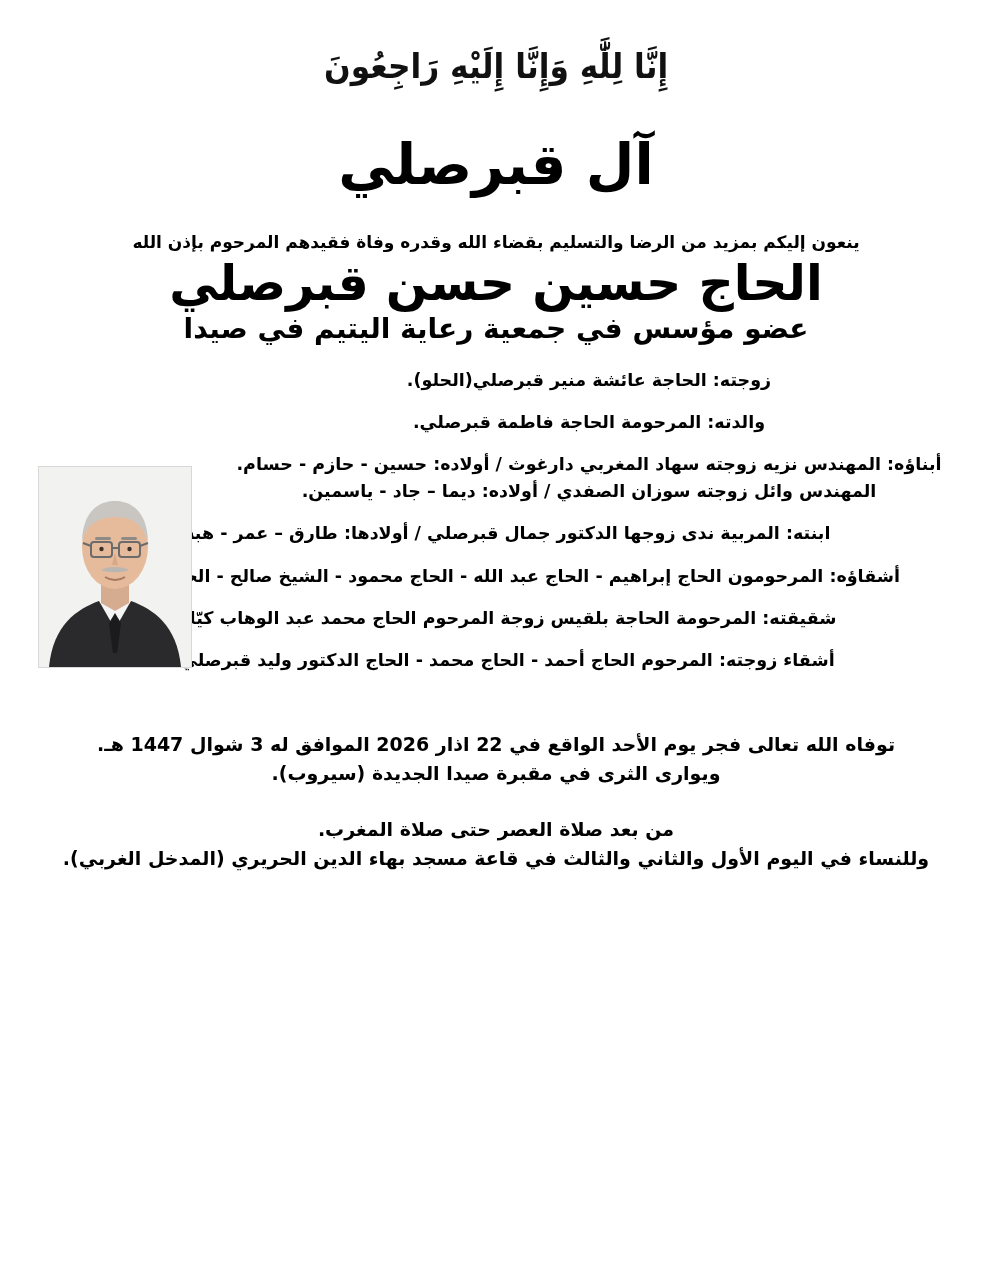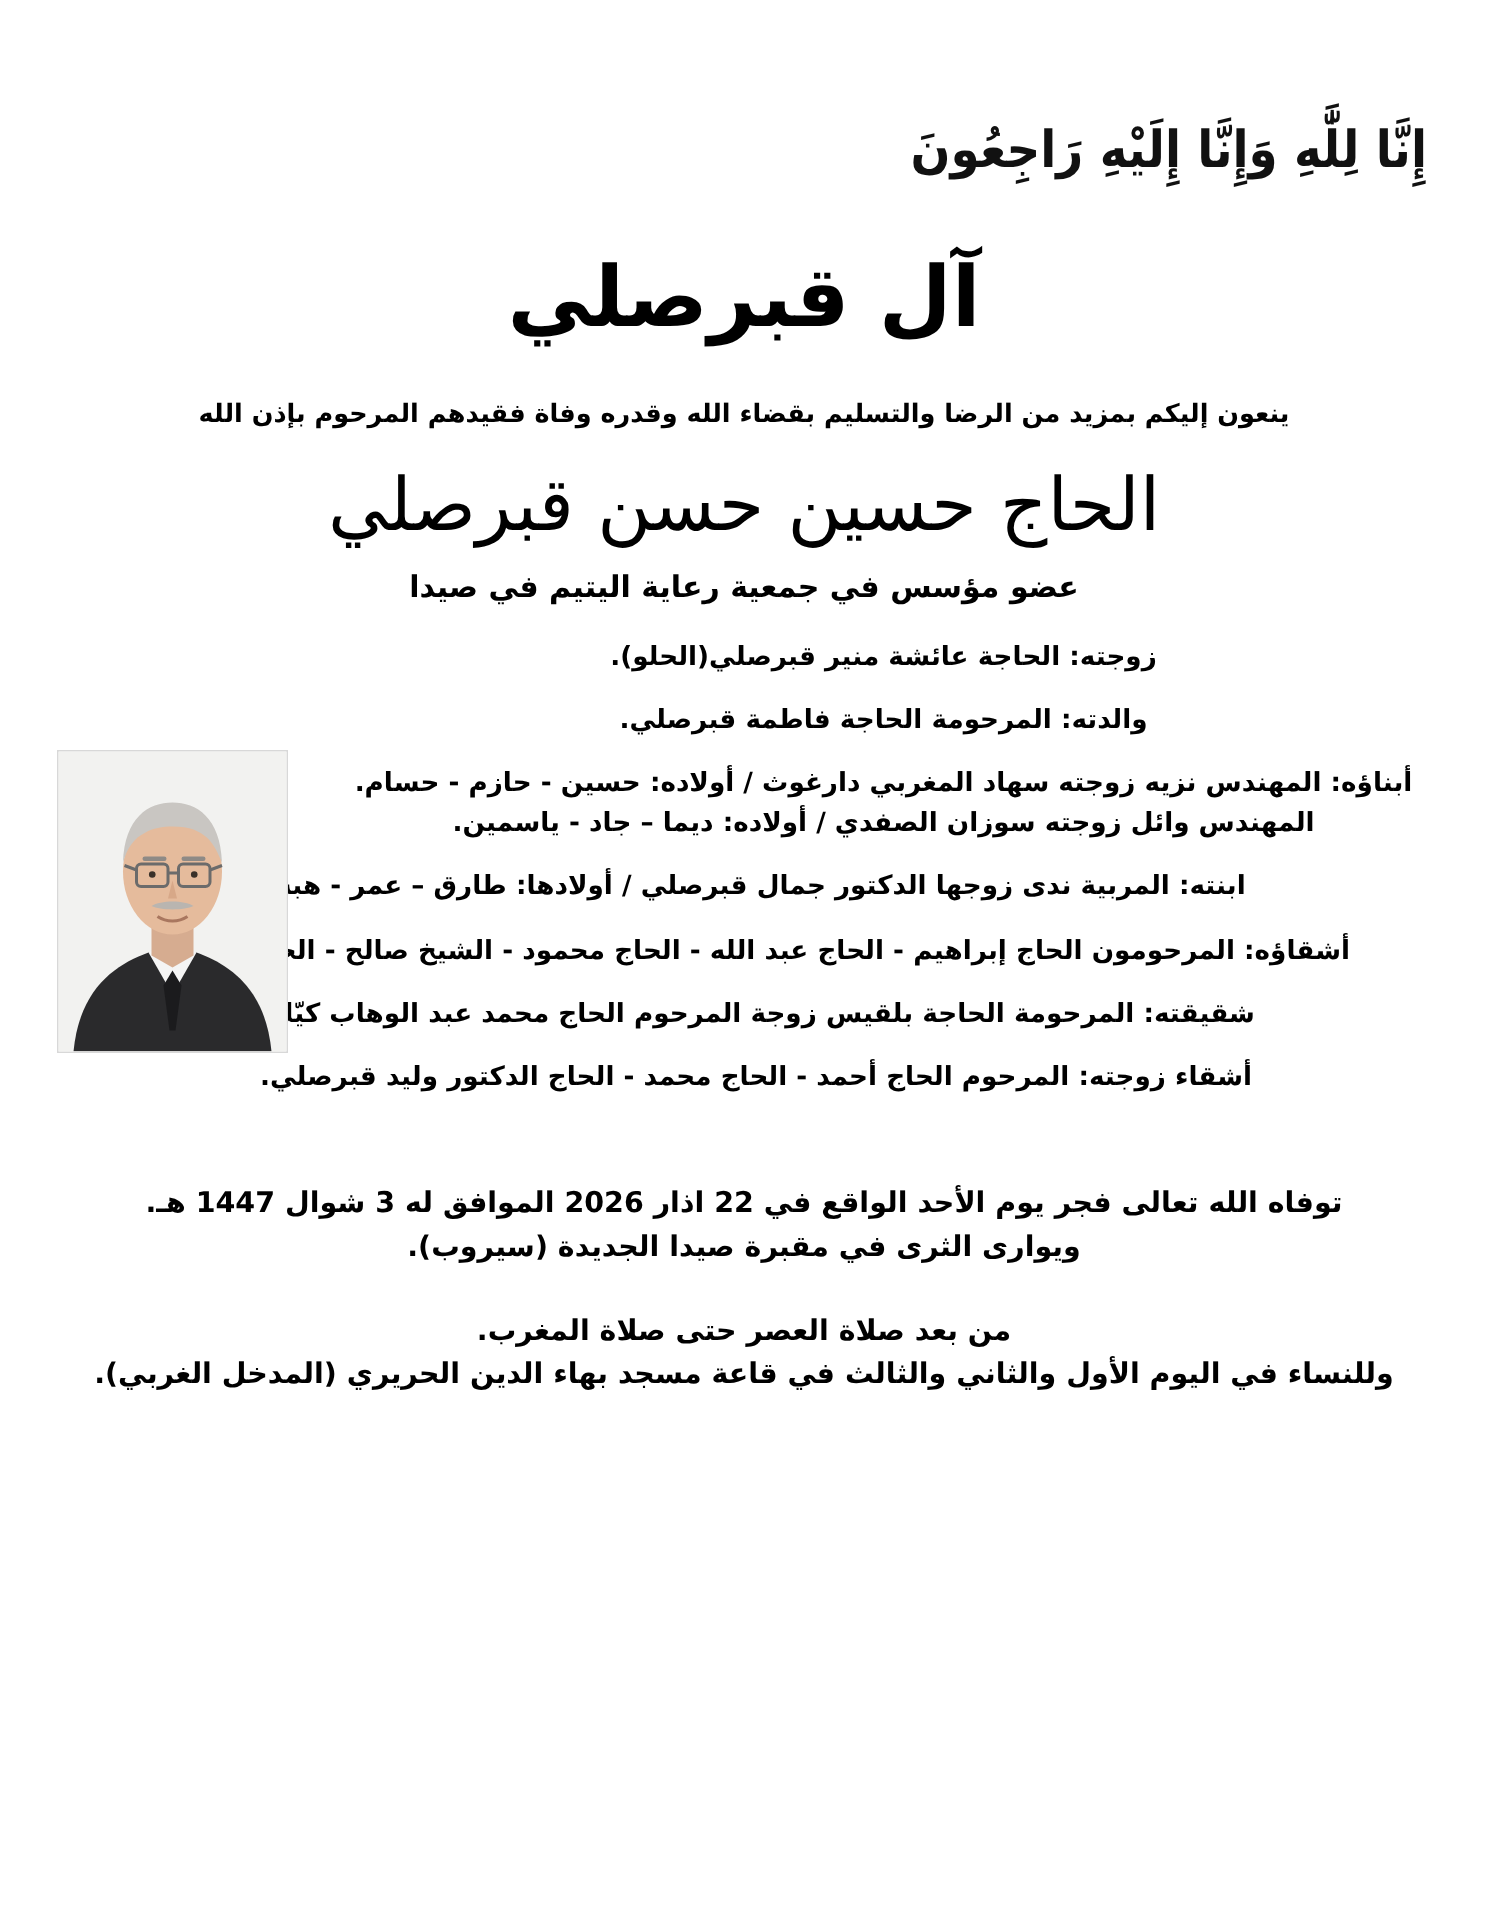--- a/index.html
+++ b/index.html
@@ -18,22 +18,22 @@
   .page {
     width: 992px;
     height: 1280px;
     position: relative;
     box-sizing: border-box;
     padding: 0 26px;
   }
 
   
   .istirja {
-    text-align: right;
-    margin-top: 82px;
+    text-align: center;
+    margin-top: 48px;
     height: 86px;
     position: relative;
   }
   .istirja .calligraphy {
     font-family: "DejaVu Sans", "Liberation Sans", sans-serif;
     font-size: 34px;
     font-weight: 700;
     letter-spacing: -1px;
     line-height: 1.1;
     transform: scaleX(0.92);
@@ -52,30 +52,29 @@
   .announce-line {
     text-align: center;
     font-size: 17px;
     font-weight: 700;
     margin-top: 36px;
   }
 
   .deceased-name {
     text-align: center;
     font-size: 49px;
-    font-weight: 400;
-    margin-top: 23px;
+    font-weight: 700;
+    margin-top: 4px;
     line-height: 1.15;
   }
 
   .deceased-title {
     text-align: center;
-    font-size: 20px;
+    font-size: 28px;
     font-weight: 700;
-    margin-top: 14px;
   }
 
   
   .portrait {
     position: absolute;
     left: 38px;
     top: 418px;
     width: 152px;
     height: 200px;
     border: 1px solid #d8d8d8;

